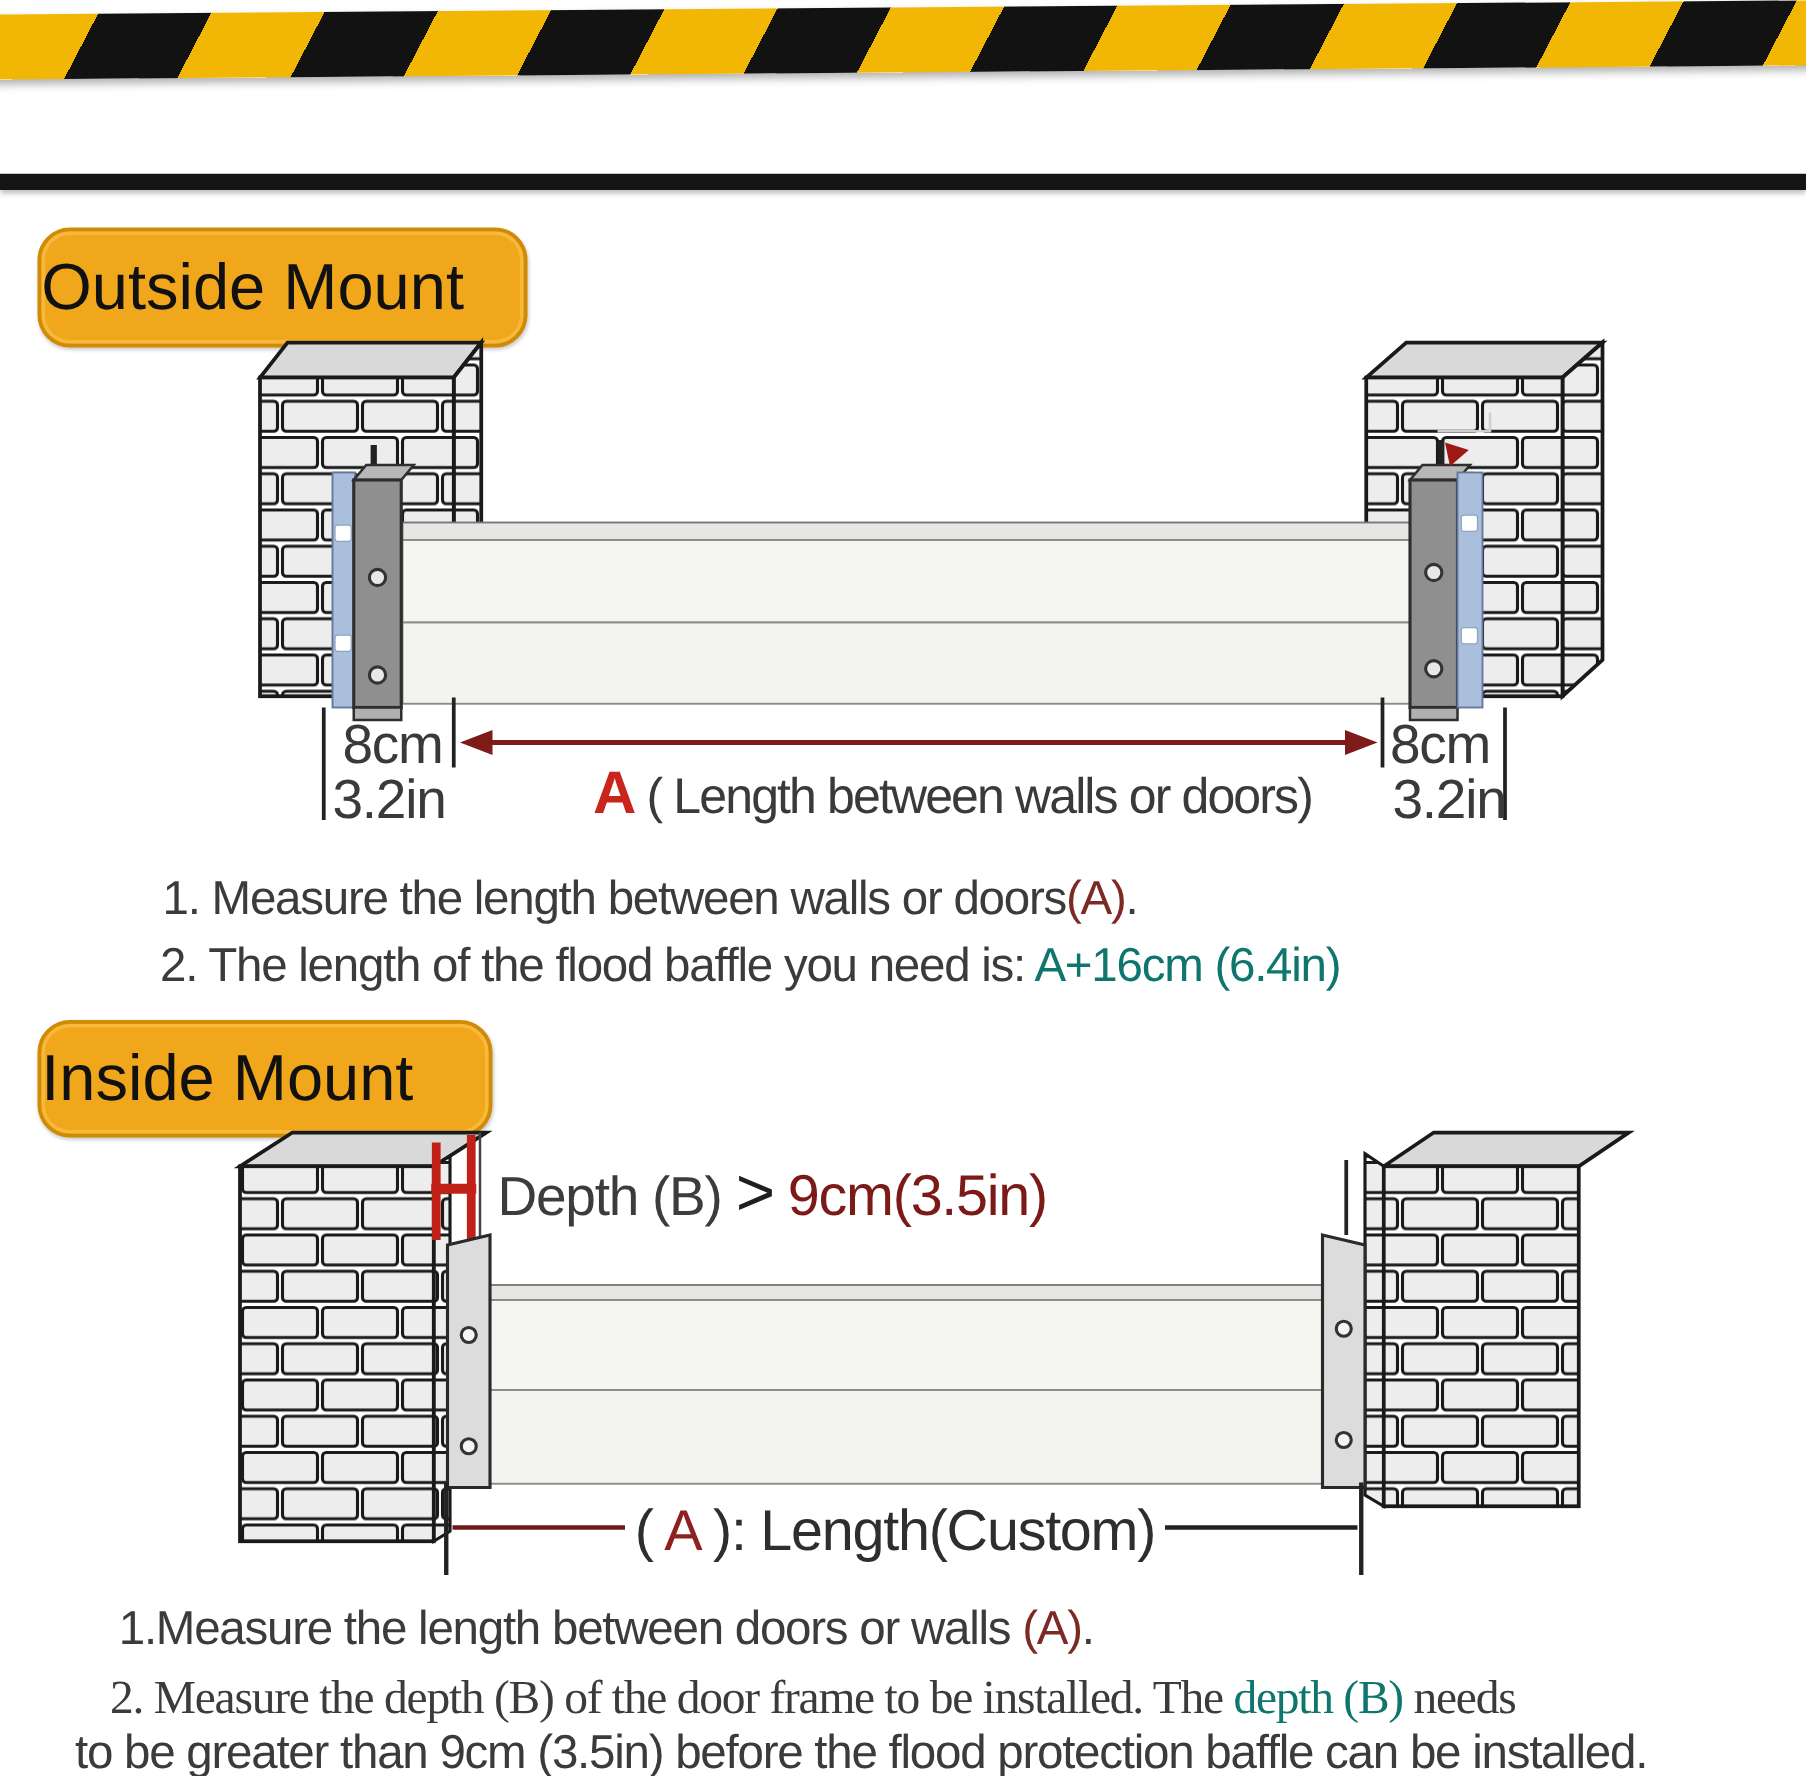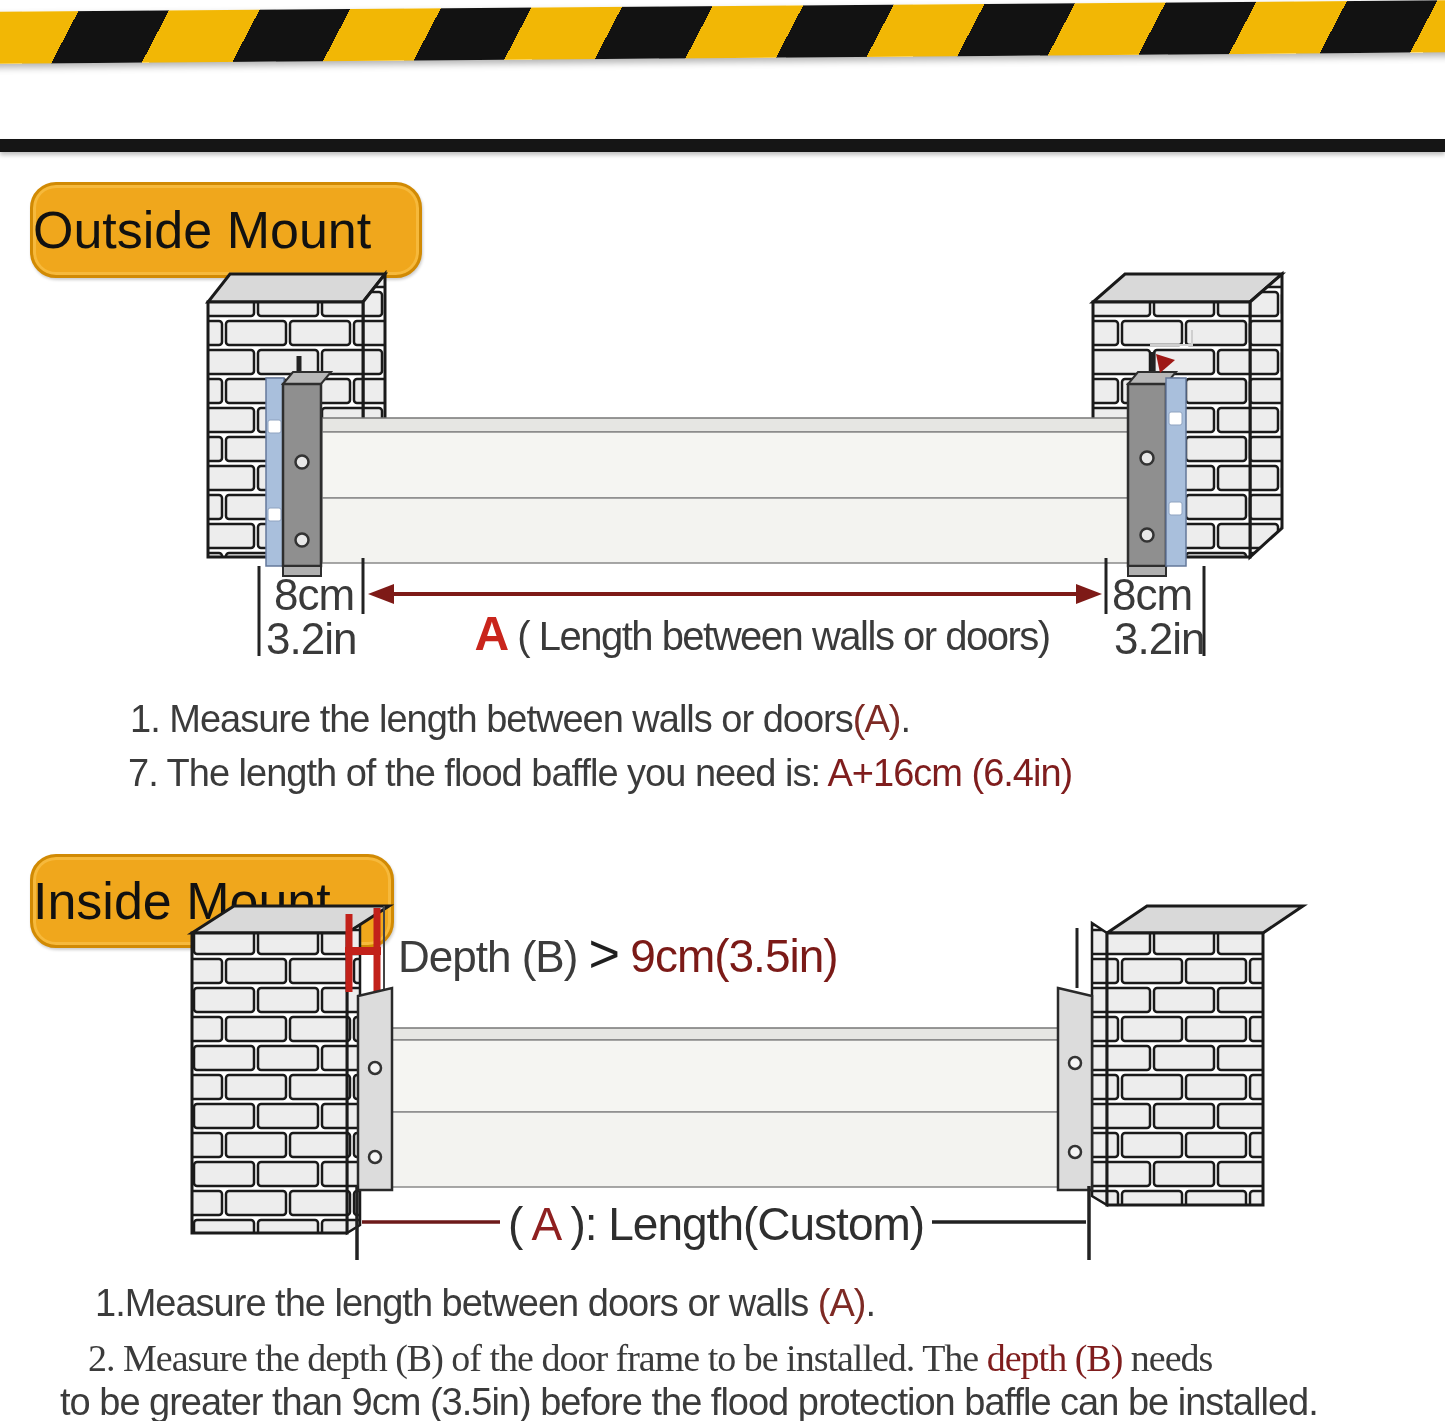--- a/index.html
+++ b/index.html
@@ -19,25 +19,25 @@
         white-space:nowrap;}
   .black-bar{position:absolute;top:139px;left:0;width:1445px;height:13px;background:#151515;
         box-shadow:0 3px 4px rgba(0,0,0,0.25);}
 
   
   .badge{position:absolute;background:#f0a71c;border:3px solid #d18a04;border-radius:26px;
         box-shadow:inset 0 0 0 3px #f6b93c, 1px 2px 3px rgba(0,0,0,0.2);
         display:flex;align-items:center;justify-content:flex-start;
         font-size:52px;color:#111;white-space:nowrap;}
   #badge-outside{left:30px;top:182px;width:386px;height:90px;}
-  #badge-inside{left:30px;top:816px;width:358px;height:88px;margin-top:38px;}
+  #badge-inside{left:30px;top:816px;width:358px;height:88px;}
 
   
   .step{position:absolute;font-size:38px;letter-spacing:-1px;color:#3b3b3b;white-space:nowrap;}
-  .hl-red{color:#7f1d1d;}
+  .hl-red{color:#0f766e;}
   .hl-soft{color:#7e2a24;}
 
   svg{position:absolute;}
   svg text{font-family:"Liberation Sans",sans-serif;}
 </style>
 </head>
 <body>
 
 <div id="page">
 
@@ -126,21 +126,21 @@
     <text x="762" y="650" font-size="40" fill="#3a3a3a" letter-spacing="-1.5" text-anchor="middle">
       <tspan font-size="48" font-weight="bold" fill="#c9251c">A</tspan>
       <tspan>( Length between walls or doors)</tspan>
     </text>
   </svg>
 
   <div class="step" style="left:130px;top:698px;">
     <span>1. Measure the length between walls or doors</span><span class="hl-soft">(A)</span><span>.</span>
   </div>
   <div class="step" style="left:128px;top:752px;">
-    <span>7. The length of the flood baffle you need is: </span><span class="hl-red">A+16cm (6.4in)</span>
+    <span>2. The length of the flood baffle you need is: </span><span class="hl-red">A+16cm (6.4in)</span>
   </div>
 
   <svg style="left:150px;top:895px;" width="1190" height="380" viewBox="150 895 1190 380">
     <defs>
       <pattern id="brickB" width="128" height="58" patternUnits="userSpaceOnUse">
         <rect width="128" height="58" fill="#ffffff"></rect>
         <rect x="2" y="2" width="60" height="24" rx="3" fill="#ededed" stroke="#1a1a1a" stroke-width="2.5"></rect>
         <rect x="66" y="2" width="60" height="24" rx="3" fill="#ededed" stroke="#1a1a1a" stroke-width="2.5"></rect>
         <rect x="-30" y="31" width="60" height="24" rx="3" fill="#ededed" stroke="#1a1a1a" stroke-width="2.5"></rect>
         <rect x="34" y="31" width="60" height="24" rx="3" fill="#ededed" stroke="#1a1a1a" stroke-width="2.5"></rect>

